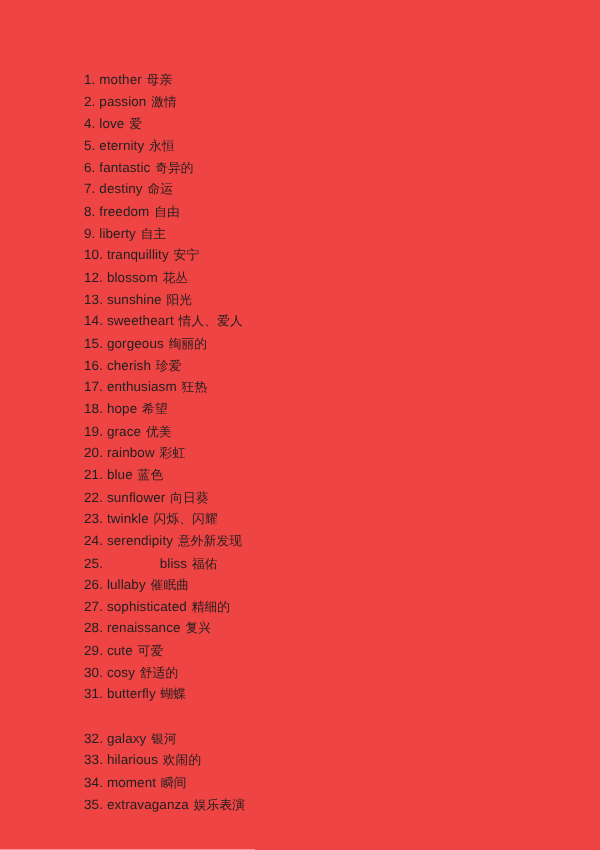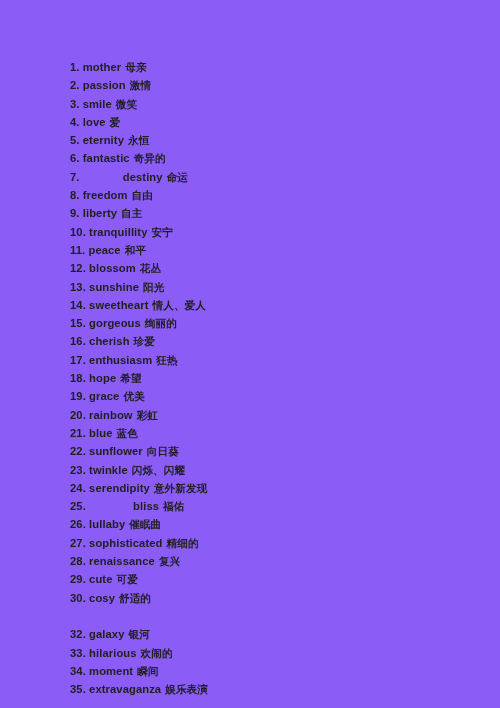--- a/index.html
+++ b/index.html
@@ -56,50 +56,49 @@
     font-size: 10.6px;
     margin-left: 4px;
   }
   .sp {
     display: inline;
   }
 </style>
 </head>
 <body style="background: rgb(255, 255, 255);">
 
-<div class="page" style="background: #8b5cf6; font-weight: bold;">
+<div class="page" style="background: #ef4444;">
   <ul class="word-list">
       <li class="word-item" style="color: rgb(31, 31, 31);"><span class="idx" style="color: rgb(31, 31, 31);">1.</span><span class="sp"> </span><span class="term" style="color: rgb(31, 31, 31);">mother</span><span class="gloss" style="color: rgb(31, 31, 31);">母亲</span></li>
       <li class="word-item" style="color: rgb(31, 31, 31);"><span class="idx" style="color: rgb(31, 31, 31);">2.</span><span class="sp"> </span><span class="term" style="color: rgb(31, 31, 31);">passion</span><span class="gloss" style="color: rgb(31, 31, 31);">激情</span></li>
-      <li class="word-item" style="color: rgb(31, 31, 31);"><span class="idx" style="color: rgb(31, 31, 31);">3.</span><span class="sp"> </span><span class="term" style="color: rgb(31, 31, 31);">smile</span><span class="gloss" style="color: rgb(31, 31, 31);">微笑</span></li>
       <li class="word-item" style="color: rgb(31, 31, 31);"><span class="idx" style="color: rgb(31, 31, 31);">4.</span><span class="sp"> </span><span class="term" style="color: rgb(31, 31, 31);">love</span><span class="gloss" style="color: rgb(31, 31, 31);">爱</span></li>
       <li class="word-item" style="color: rgb(31, 31, 31);"><span class="idx" style="color: rgb(31, 31, 31);">5.</span><span class="sp"> </span><span class="term" style="color: rgb(31, 31, 31);">eternity</span><span class="gloss" style="color: rgb(31, 31, 31);">永恒</span></li>
       <li class="word-item" style="color: rgb(31, 31, 31);"><span class="idx" style="color: rgb(31, 31, 31);">6.</span><span class="sp"> </span><span class="term" style="color: rgb(31, 31, 31);">fantastic</span><span class="gloss" style="color: rgb(31, 31, 31);">奇异的</span></li>
-      <li class="word-item" style="color: rgb(31, 31, 31);"><span class="idx" style="color: rgb(31, 31, 31);">7.</span><span class="sp"> </span><span class="term" style="color: rgb(31, 31, 31); margin-left: 40px;">destiny</span><span class="gloss" style="color: rgb(31, 31, 31);">命运</span></li>
+      <li class="word-item" style="color: rgb(31, 31, 31);"><span class="idx" style="color: rgb(31, 31, 31);">7.</span><span class="sp"> </span><span class="term" style="color: rgb(31, 31, 31);">destiny</span><span class="gloss" style="color: rgb(31, 31, 31);">命运</span></li>
       <li class="word-item" style="color: rgb(31, 31, 31);"><span class="idx" style="color: rgb(31, 31, 31);">8.</span><span class="sp"> </span><span class="term" style="color: rgb(31, 31, 31);">freedom</span><span class="gloss" style="color: rgb(31, 31, 31);">自由</span></li>
       <li class="word-item" style="color: rgb(31, 31, 31);"><span class="idx" style="color: rgb(31, 31, 31);">9.</span><span class="sp"> </span><span class="term" style="color: rgb(31, 31, 31);">liberty</span><span class="gloss" style="color: rgb(31, 31, 31);">自主</span></li>
       <li class="word-item" style="color: rgb(31, 31, 31);"><span class="idx" style="color: rgb(31, 31, 31);">10.</span><span class="sp"> </span><span class="term" style="color: rgb(31, 31, 31);">tranquillity</span><span class="gloss" style="color: rgb(31, 31, 31);">安宁</span></li>
-      <li class="word-item" style="color: rgb(31, 31, 31);"><span class="idx" style="color: rgb(31, 31, 31);">11.</span><span class="sp"> </span><span class="term" style="color: rgb(31, 31, 31);">peace</span><span class="gloss" style="color: rgb(31, 31, 31);">和平</span></li>
       <li class="word-item" style="color: rgb(31, 31, 31);"><span class="idx" style="color: rgb(31, 31, 31);">12.</span><span class="sp"> </span><span class="term" style="color: rgb(31, 31, 31);">blossom</span><span class="gloss" style="color: rgb(31, 31, 31);">花丛</span></li>
       <li class="word-item" style="color: rgb(31, 31, 31);"><span class="idx" style="color: rgb(31, 31, 31);">13.</span><span class="sp"> </span><span class="term" style="color: rgb(31, 31, 31);">sunshine</span><span class="gloss" style="color: rgb(31, 31, 31);">阳光</span></li>
       <li class="word-item" style="color: rgb(31, 31, 31);"><span class="idx" style="color: rgb(31, 31, 31);">14.</span><span class="sp"> </span><span class="term" style="color: rgb(31, 31, 31);">sweetheart</span><span class="gloss" style="color: rgb(31, 31, 31);">情人、爱人</span></li>
       <li class="word-item" style="color: rgb(31, 31, 31);"><span class="idx" style="color: rgb(31, 31, 31);">15.</span><span class="sp"> </span><span class="term" style="color: rgb(31, 31, 31);">gorgeous</span><span class="gloss" style="color: rgb(31, 31, 31);">绚丽的</span></li>
       <li class="word-item" style="color: rgb(31, 31, 31);"><span class="idx" style="color: rgb(31, 31, 31);">16.</span><span class="sp"> </span><span class="term" style="color: rgb(31, 31, 31);">cherish</span><span class="gloss" style="color: rgb(31, 31, 31);">珍爱</span></li>
       <li class="word-item" style="color: rgb(31, 31, 31);"><span class="idx" style="color: rgb(31, 31, 31);">17.</span><span class="sp"> </span><span class="term" style="color: rgb(31, 31, 31);">enthusiasm</span><span class="gloss" style="color: rgb(31, 31, 31);">狂热</span></li>
       <li class="word-item" style="color: rgb(31, 31, 31);"><span class="idx" style="color: rgb(31, 31, 31);">18.</span><span class="sp"> </span><span class="term" style="color: rgb(31, 31, 31);">hope</span><span class="gloss" style="color: rgb(31, 31, 31);">希望</span></li>
       <li class="word-item" style="color: rgb(31, 31, 31);"><span class="idx" style="color: rgb(31, 31, 31);">19.</span><span class="sp"> </span><span class="term" style="color: rgb(31, 31, 31);">grace</span><span class="gloss" style="color: rgb(31, 31, 31);">优美</span></li>
       <li class="word-item" style="color: rgb(31, 31, 31);"><span class="idx" style="color: rgb(31, 31, 31);">20.</span><span class="sp"> </span><span class="term" style="color: rgb(31, 31, 31); margin-top: 24px;">rainbow</span><span class="gloss" style="color: rgb(31, 31, 31);">彩虹</span></li>
       <li class="word-item" style="color: rgb(31, 31, 31);"><span class="idx" style="color: rgb(31, 31, 31);">21.</span><span class="sp"> </span><span class="term" style="color: rgb(31, 31, 31);">blue</span><span class="gloss" style="color: rgb(31, 31, 31);">蓝色</span></li>
       <li class="word-item" style="color: rgb(31, 31, 31);"><span class="idx" style="color: rgb(31, 31, 31);">22.</span><span class="sp"> </span><span class="term" style="color: rgb(31, 31, 31);">sunflower</span><span class="gloss" style="color: rgb(31, 31, 31);">向日葵</span></li>
       <li class="word-item" style="color: rgb(31, 31, 31);"><span class="idx" style="color: rgb(31, 31, 31);">23.</span><span class="sp"> </span><span class="term" style="color: rgb(31, 31, 31); margin-top: 36px;">twinkle</span><span class="gloss" style="color: rgb(31, 31, 31);">闪烁、闪耀</span></li>
       <li class="word-item" style="color: rgb(31, 31, 31);"><span class="idx" style="color: rgb(31, 31, 31);">24.</span><span class="sp"> </span><span class="term" style="color: rgb(31, 31, 31);">serendipity</span><span class="gloss" style="color: rgb(31, 31, 31);">意外新发现</span></li>
       <li class="word-item" style="color: rgb(31, 31, 31);"><span class="idx" style="color: rgb(31, 31, 31);">25.</span><span class="sp"> </span><span class="term" style="color: rgb(31, 31, 31); padding-left: 44px;">bliss</span><span class="gloss" style="color: rgb(31, 31, 31);">福佑</span></li>
       <li class="word-item" style="color: rgb(31, 31, 31);"><span class="idx" style="color: rgb(31, 31, 31);">26.</span><span class="sp"> </span><span class="term" style="color: rgb(31, 31, 31);">lullaby</span><span class="gloss" style="color: rgb(31, 31, 31);">催眠曲</span></li>
       <li class="word-item" style="color: rgb(31, 31, 31);"><span class="idx" style="color: rgb(31, 31, 31);">27.</span><span class="sp"> </span><span class="term" style="color: rgb(31, 31, 31);">sophisticated</span><span class="gloss" style="color: rgb(31, 31, 31);">精细的</span></li>
       <li class="word-item" style="color: rgb(31, 31, 31);"><span class="idx" style="color: rgb(31, 31, 31);">28.</span><span class="sp"> </span><span class="term" style="color: rgb(31, 31, 31);">renaissance</span><span class="gloss" style="color: rgb(31, 31, 31);">复兴</span></li>
       <li class="word-item" style="color: rgb(31, 31, 31);"><span class="idx" style="color: rgb(31, 31, 31);">29.</span><span class="sp"> </span><span class="term" style="color: rgb(31, 31, 31);">cute</span><span class="gloss" style="color: rgb(31, 31, 31);">可爱</span></li>
       <li class="word-item" style="color: rgb(31, 31, 31);"><span class="idx" style="color: rgb(31, 31, 31);">30.</span><span class="sp"> </span><span class="term" style="color: rgb(31, 31, 31);">cosy</span><span class="gloss" style="color: rgb(31, 31, 31);">舒适的</span></li>
+      <li class="word-item" style="color: rgb(31, 31, 31);"><span class="idx" style="color: rgb(31, 31, 31);">31.</span><span class="sp"> </span><span class="term" style="color: rgb(31, 31, 31);">butterfly</span><span class="gloss" style="color: rgb(31, 31, 31);">蝴蝶</span></li>
       <li class="word-item gap-before" style="color: rgb(31, 31, 31);"><span class="idx" style="color: rgb(31, 31, 31);">32.</span><span class="sp"> </span><span class="term" style="color: rgb(31, 31, 31);">galaxy</span><span class="gloss" style="color: rgb(31, 31, 31);">银河</span></li>
       <li class="word-item" style="color: rgb(31, 31, 31);"><span class="idx" style="color: rgb(31, 31, 31);">33.</span><span class="sp"> </span><span class="term" style="color: rgb(31, 31, 31);">hilarious</span><span class="gloss" style="color: rgb(31, 31, 31);">欢闹的</span></li>
       <li class="word-item" style="color: rgb(31, 31, 31);"><span class="idx" style="color: rgb(31, 31, 31);">34.</span><span class="sp"> </span><span class="term" style="color: rgb(31, 31, 31);">moment</span><span class="gloss" style="color: rgb(31, 31, 31);">瞬间</span></li>
       <li class="word-item" style="color: rgb(31, 31, 31);"><span class="idx" style="color: rgb(31, 31, 31);">35.</span><span class="sp"> </span><span class="term" style="color: rgb(31, 31, 31);">extravaganza</span><span class="gloss" style="color: rgb(31, 31, 31);">娱乐表演</span></li>
     </ul>
 </div>
 
 </body></html>

